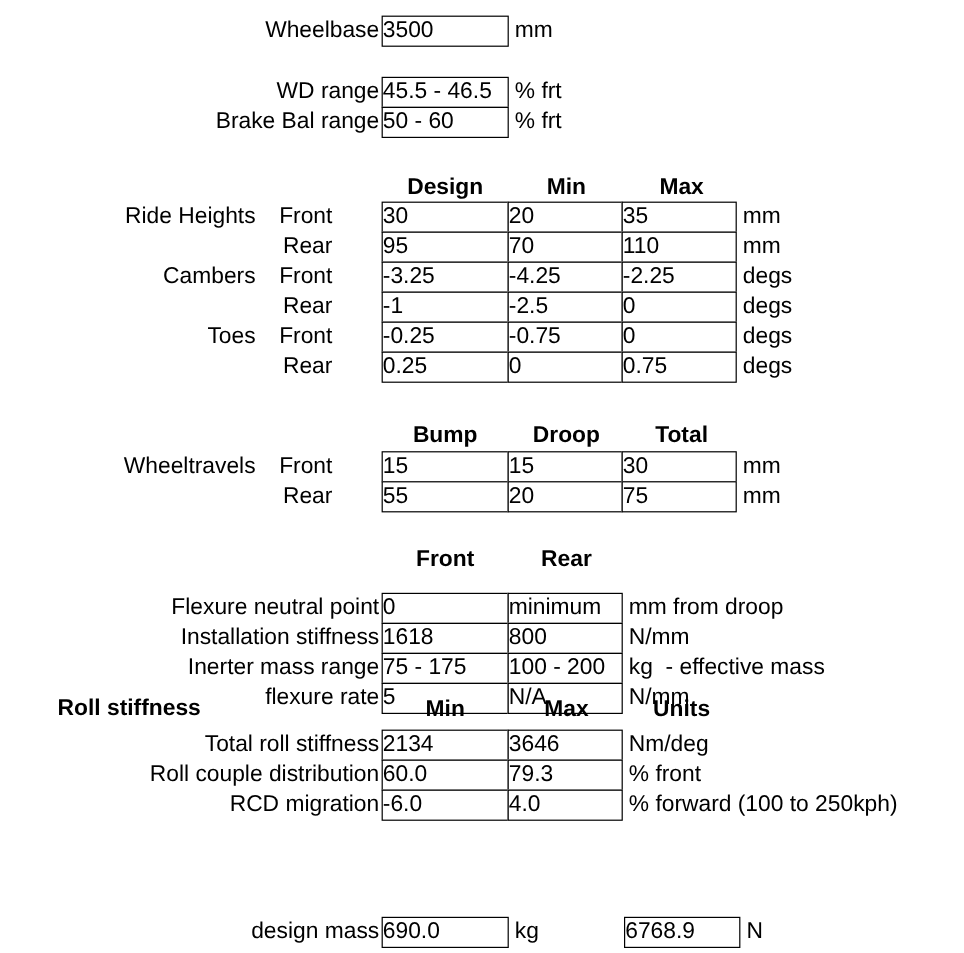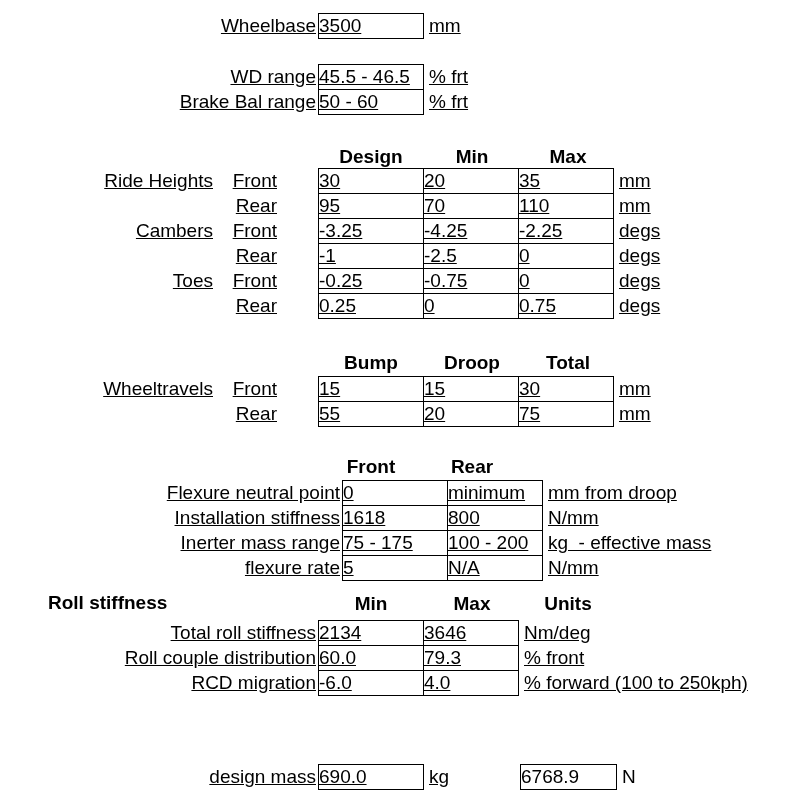--- a/index.html
+++ b/index.html
@@ -8,21 +8,21 @@
     background: #ffffff;
     color: #000000;
     font-family: "Liberation Sans", sans-serif;
     font-size: 19px;
     position: relative;
     overflow: hidden;
   }
   .section { position: absolute; left: 0; right: 0; }
 
   
-  .row { display: flex; align-items: center; height: 26px; text-decoration: underline; }
+  .row { display: flex; align-items: center; height: 26px; }
   .row + .row { margin-top: -1px; }
 
   
   .lblw { width: 316px; text-align: right; white-space: pre; }   
   .grp  { width: 213px; text-align: right; white-space: pre; }   
   .axle { width: 64px;  text-align: right; white-space: pre; }   
 
   
   .cell {
     box-sizing: border-box;
@@ -48,22 +48,22 @@
   .roll-title { position: absolute; left: 48px; top: 0; font-weight: bold; white-space: pre; }
 
   
   #sec-wheelbase { top: 13px; }
   #sec-ranges    { top: 64px; }
   #sec-setup     { top: 146px; }
   #sec-setup .table { margin-top: 0; }
   #sec-wheeltravel { top: 352px; }
   #sec-wheeltravel .table { margin-top: 2px; }
   #sec-flexure   { top: 456px; }
-  #sec-flexure .table { margin-top: 2px; padding-left: 24px; }
-  #sec-roll      { top: 592px; }
+  #sec-flexure .table { margin-top: 16px; }
+  #sec-roll      { top: 580px; }
   #sec-roll .table { margin-top: 4px; }
   #sec-mass      { top: 764px; position: absolute; }
 
   
   .abs-cell { position: absolute; left: 520px; top: 0; width: 97px; }
   .abs-unit { position: absolute; left: 622px; top: 0; height: 26px; line-height: 26px; white-space: pre; }
 </style>
 </head>
 <body>
 

